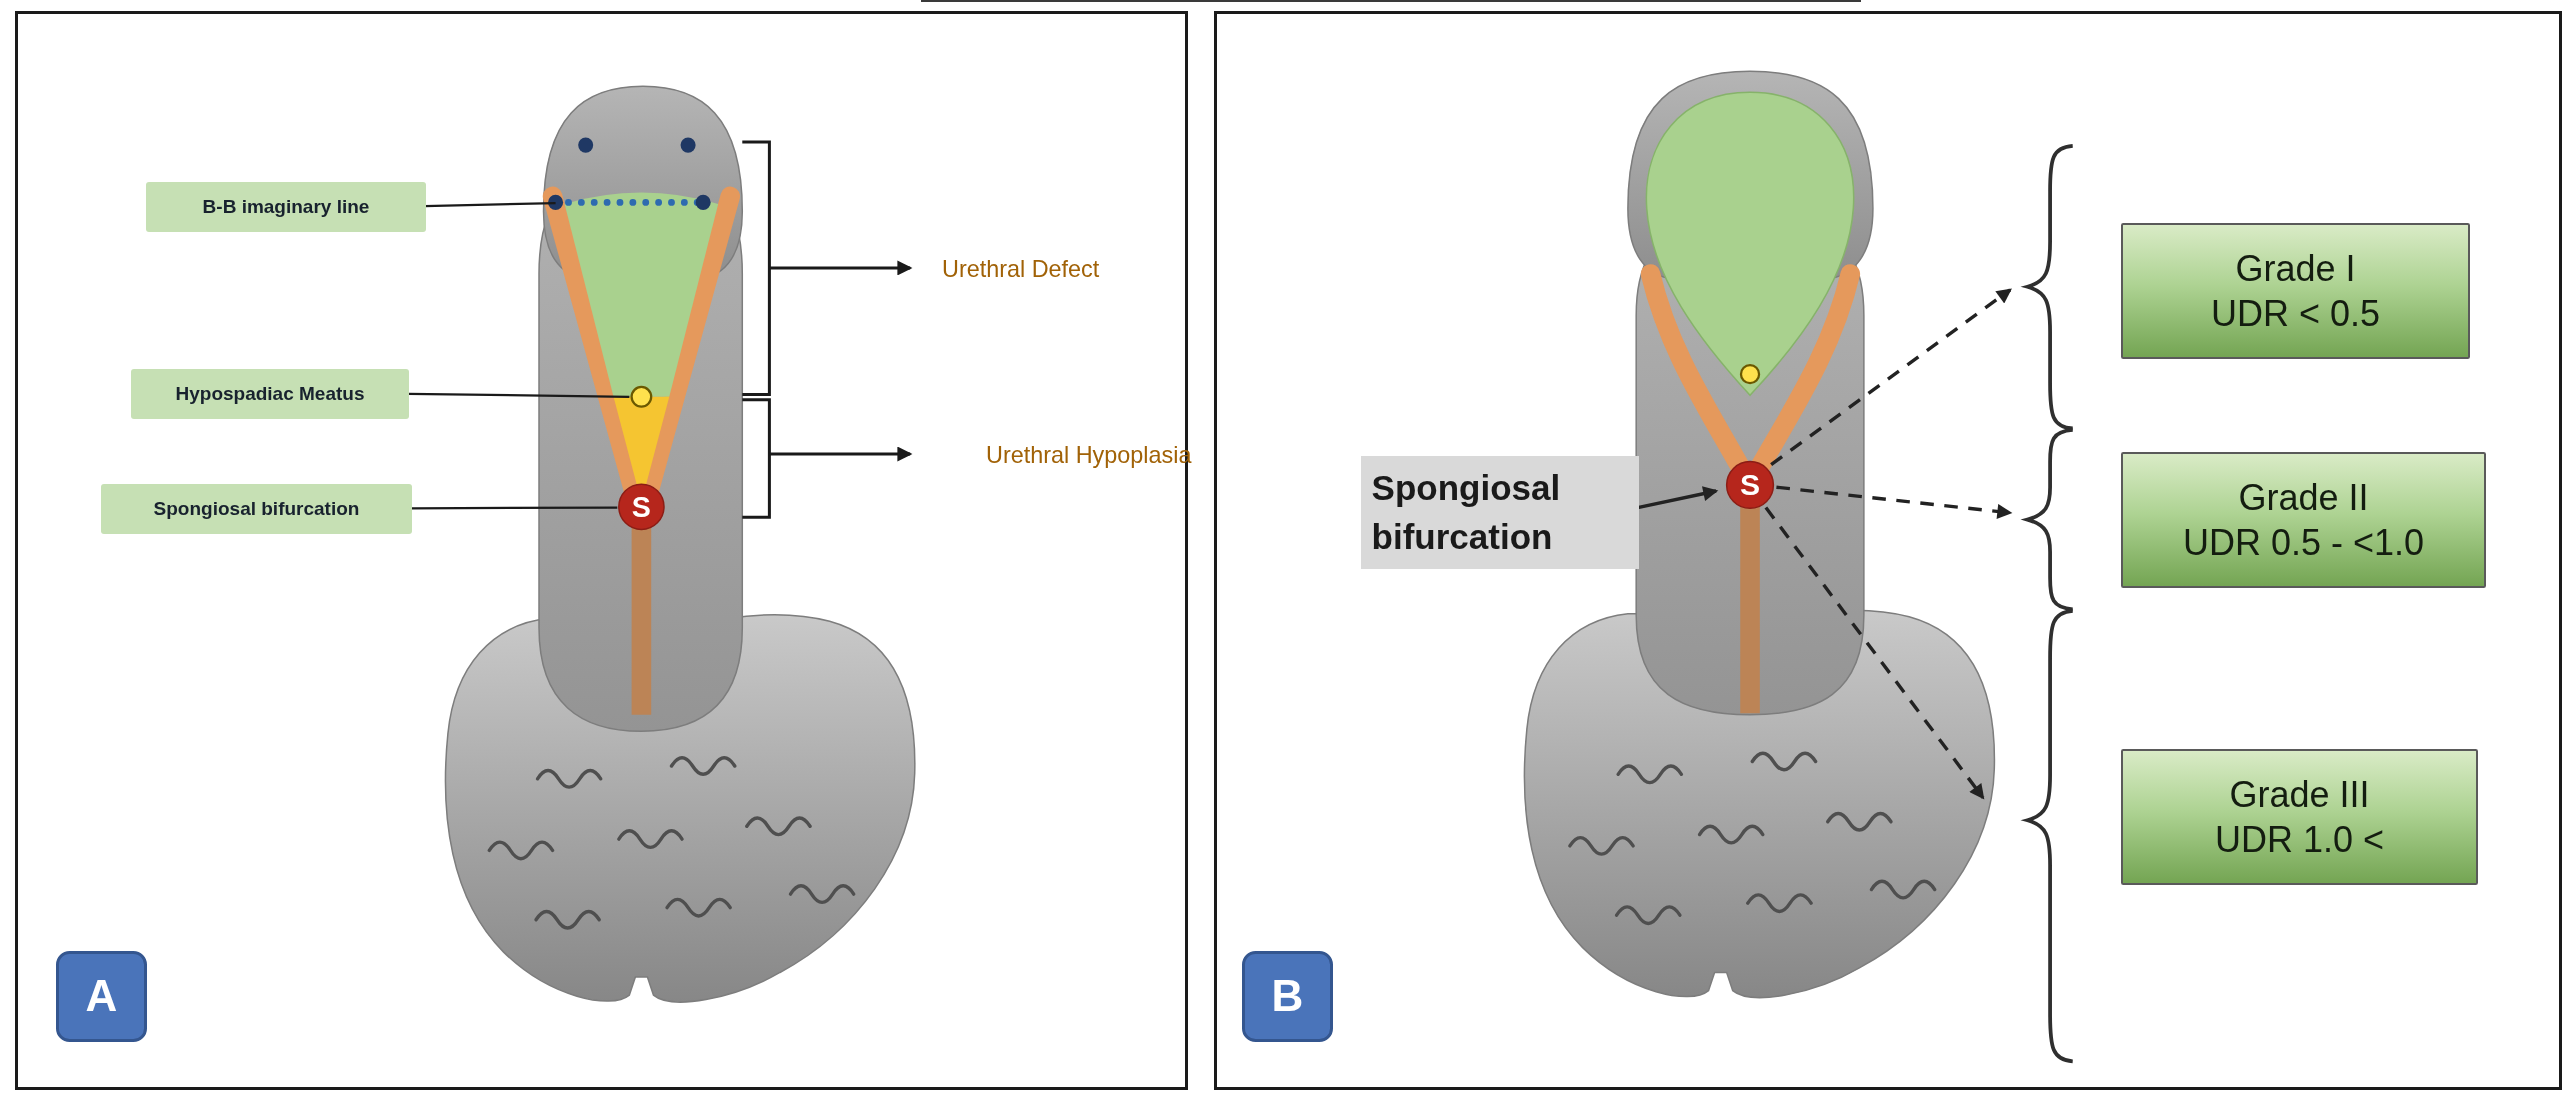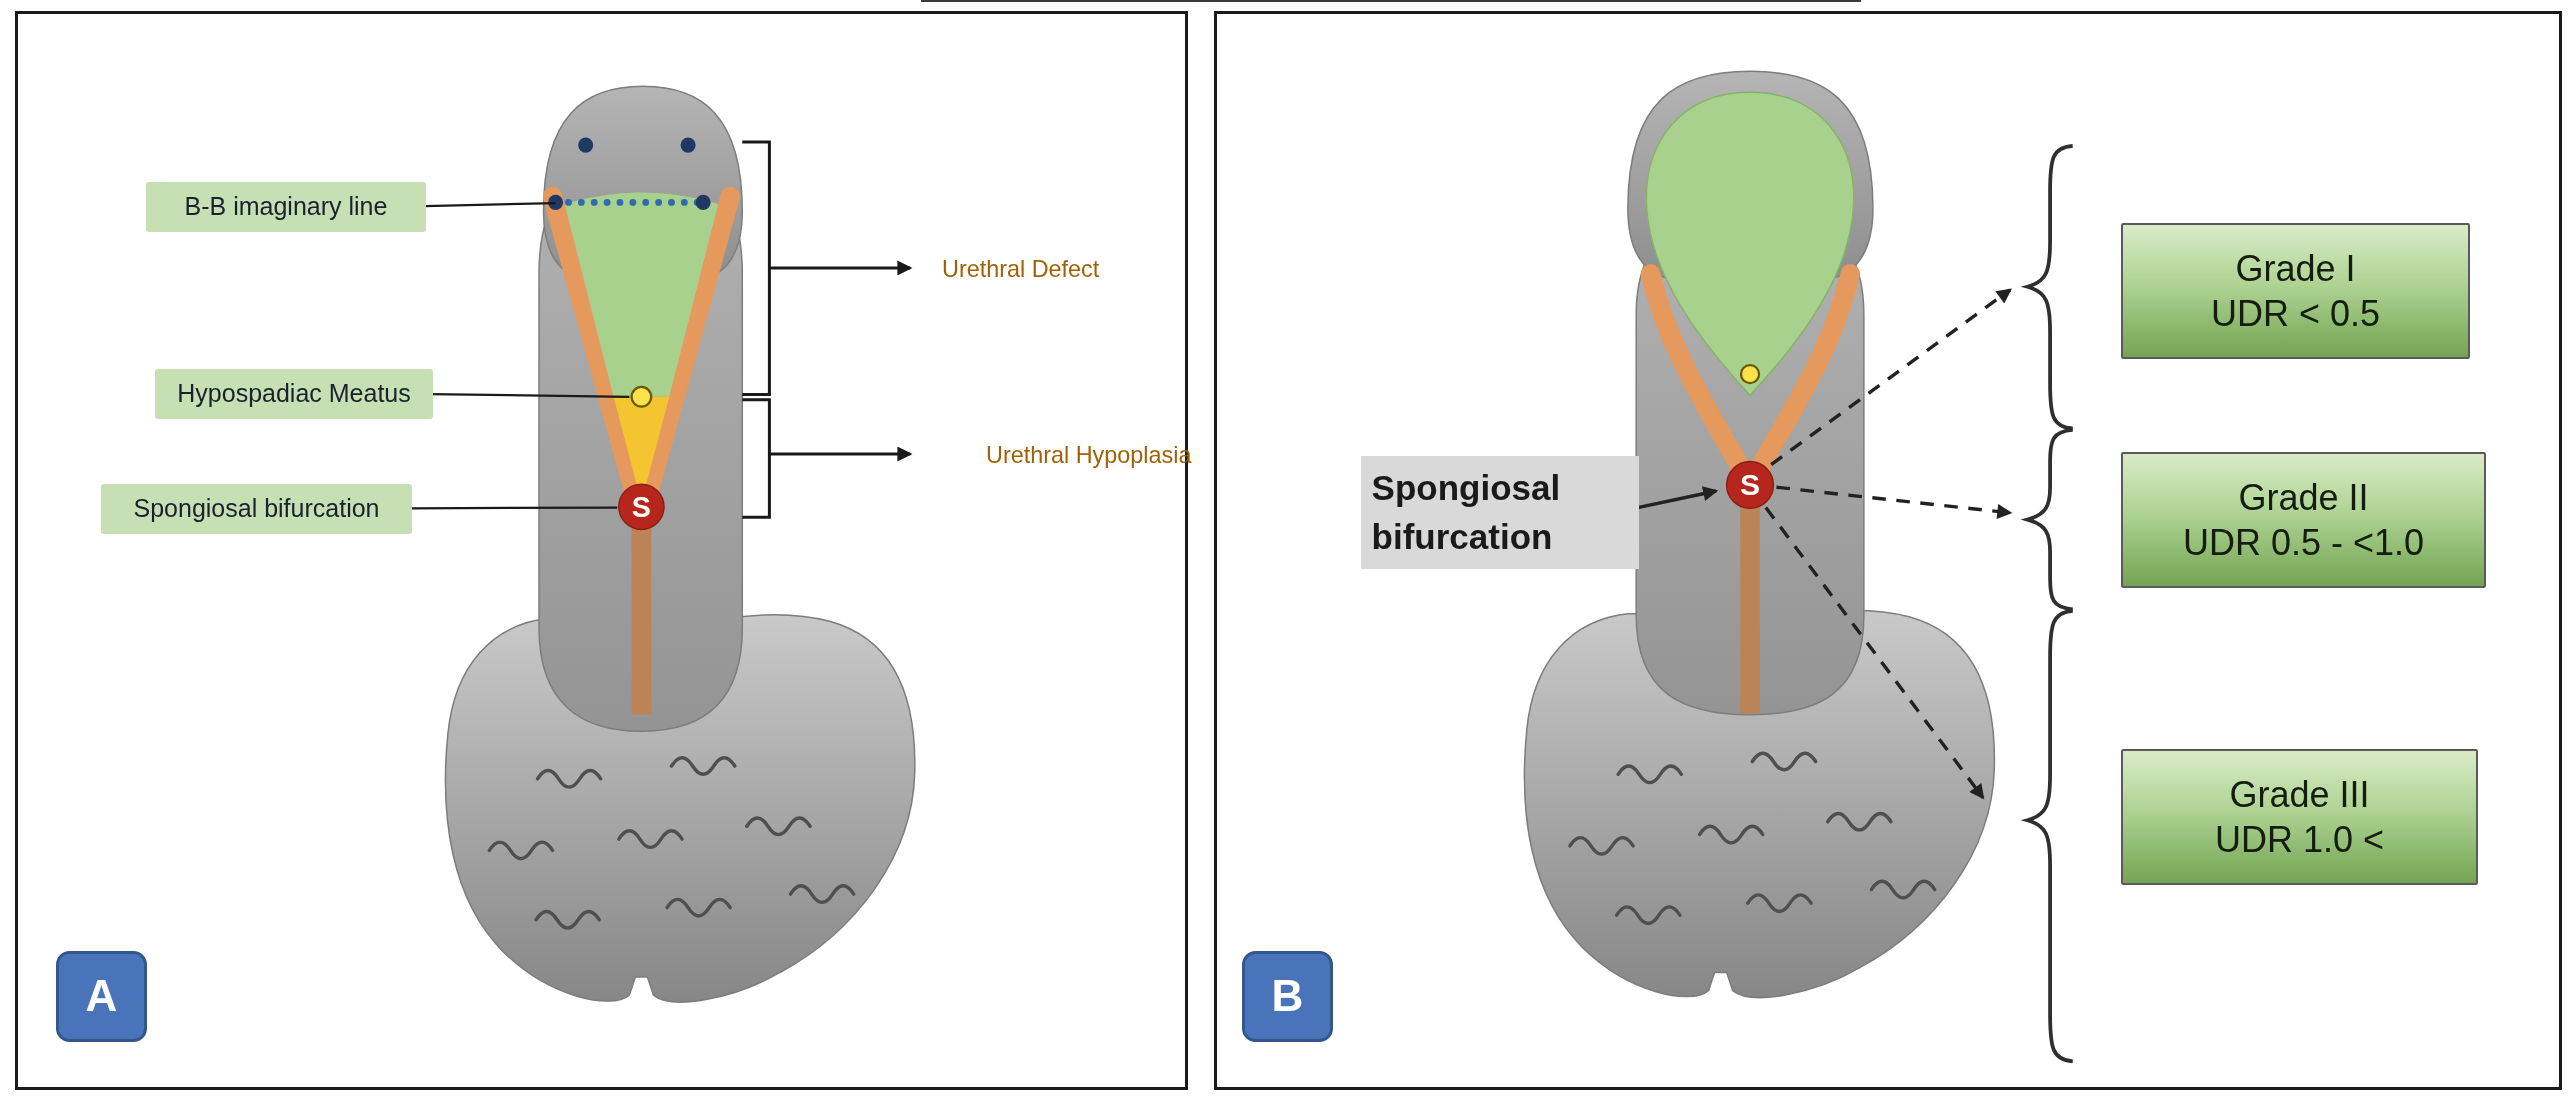--- a/index.html
+++ b/index.html
@@ -1,21 +1,21 @@
 <!DOCTYPE html>
 <html style="font-size:12px"><head>
 <meta charset="utf-8">
 <style>
   html,body{margin:0;padding:0;background:#ffffff;}
   body{font-family:"Liberation Sans","DejaVu Sans",sans-serif;}
   #page{position:relative;width:2576px;height:1104px;background:#fff;overflow:hidden;}
   .panel{position:absolute;background:#fff;border:3px solid #1a1a1a;box-sizing:border-box;}
   .panel svg.art{position:absolute;left:0;top:0;width:100%;height:100%;}
   svg text{font-family:"Liberation Sans","DejaVu Sans",sans-serif;}
-  .lblgreen{position:absolute;background:#c6e0b4;color:#18222e;font-weight:normal;font-size:25px;
+  .lblgreen{position:absolute;background:#c6e0b4;color:#18222e;font-weight:bold;font-size:19px;
             display:flex;align-items:center;justify-content:center;text-align:center;
             border-radius:3px;white-space:nowrap;}
   .anno{position:absolute;color:#a16207;font-weight:normal;font-size:23.4px;transform:translateY(-50%);
         white-space:nowrap;}
   .graylbl{position:absolute;background:#d9d9d9;color:#1a1a1a;font-weight:bold;font-size:35px;
            line-height:1.4;display:flex;align-items:center;justify-content:center;text-align:left;
            padding:4.5px 10.6px;box-sizing:border-box;}
   .grade-box{position:absolute;border:2.3px solid #5a5a5a;border-radius:2.3px;
              background:linear-gradient(180deg,#d9ebc6 0%,#aed393 45%,#74a553 100%);
              display:flex;flex-direction:column;align-items:center;justify-content:center;
@@ -106,21 +106,21 @@
         <path d="M 998 584 L 1185 584" marker-end="url(#ahA)"></path>
       </g>
 
       <g>
         <circle cx="828" cy="654" r="30" fill="#b6261c" stroke="#8c1d15" stroke-width="2"></circle>
         <text x="828" y="667" text-anchor="middle" font-size="38" font-weight="bold" fill="#ffffff">S</text>
       </g>
     </svg>
 
     <div class="lblgreen" style="left:128px;top:168px;width:280px;height:50px;">B-B imaginary line</div>
-    <div class="lblgreen" style="left:113px;top:355px;width:278px;height:50px;margin-left:24px;">Hypospadiac Meatus</div>
+    <div class="lblgreen" style="left:113px;top:355px;width:278px;height:50px;">Hypospadiac Meatus</div>
     <div class="lblgreen" style="left:83px;top:470px;width:311px;height:50px;">Spongiosal bifurcation</div>
 
     <div class="anno" style="left:924px;top:255px;">Urethral Defect</div>
     <div class="anno" style="left:968px;top:441px;">Urethral Hypoplasia</div>
 
     <div class="badge" style="left:38px;top:937px;">A</div>
   </div>
 
   <div class="panel" style="left:1214px;top:10.6px;width:1348px;height:1079px;">
 

